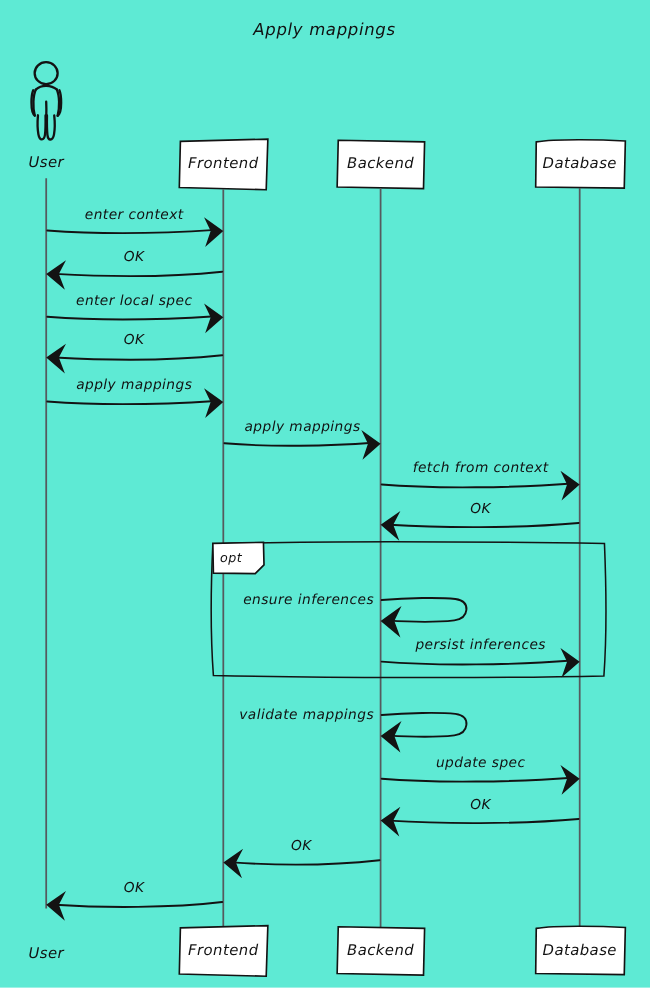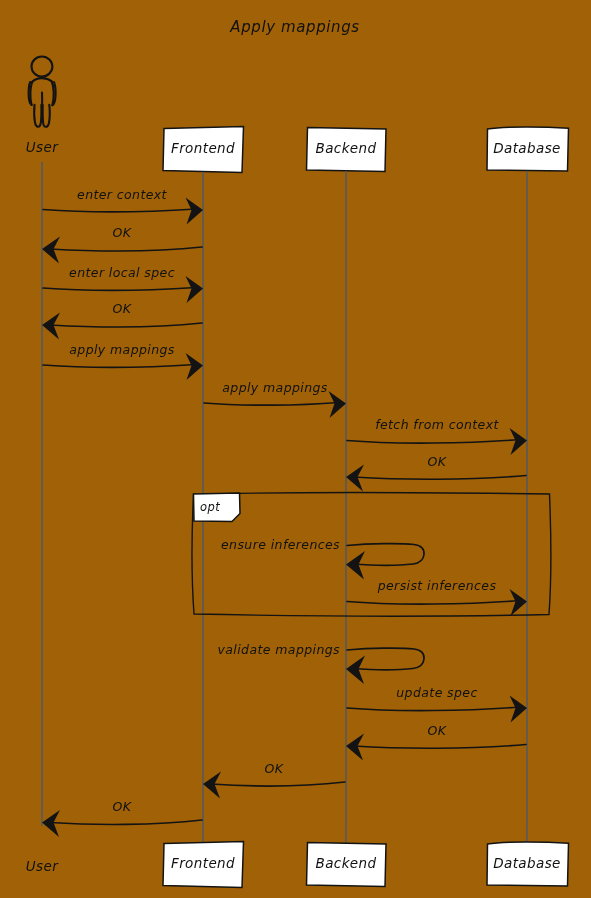--- a/index.html
+++ b/index.html
@@ -11,21 +11,21 @@
   body {
     width: 591px;
     height: 898px;
     overflow: hidden;
     font-family: "DejaVu Sans", sans-serif;
   }
   #diagram-root {
     position: relative;
     width: 591px;
     height: 898px;
-    background: #a16207;
+    background: #5eead4;
   }
   svg#seq-svg {
     display: block;
     width: 591px;
     height: 898px;
   }
   .hand-text {
     font-family: "DejaVu Sans", sans-serif;
     fill: #111111;
     font-size: 13px;

